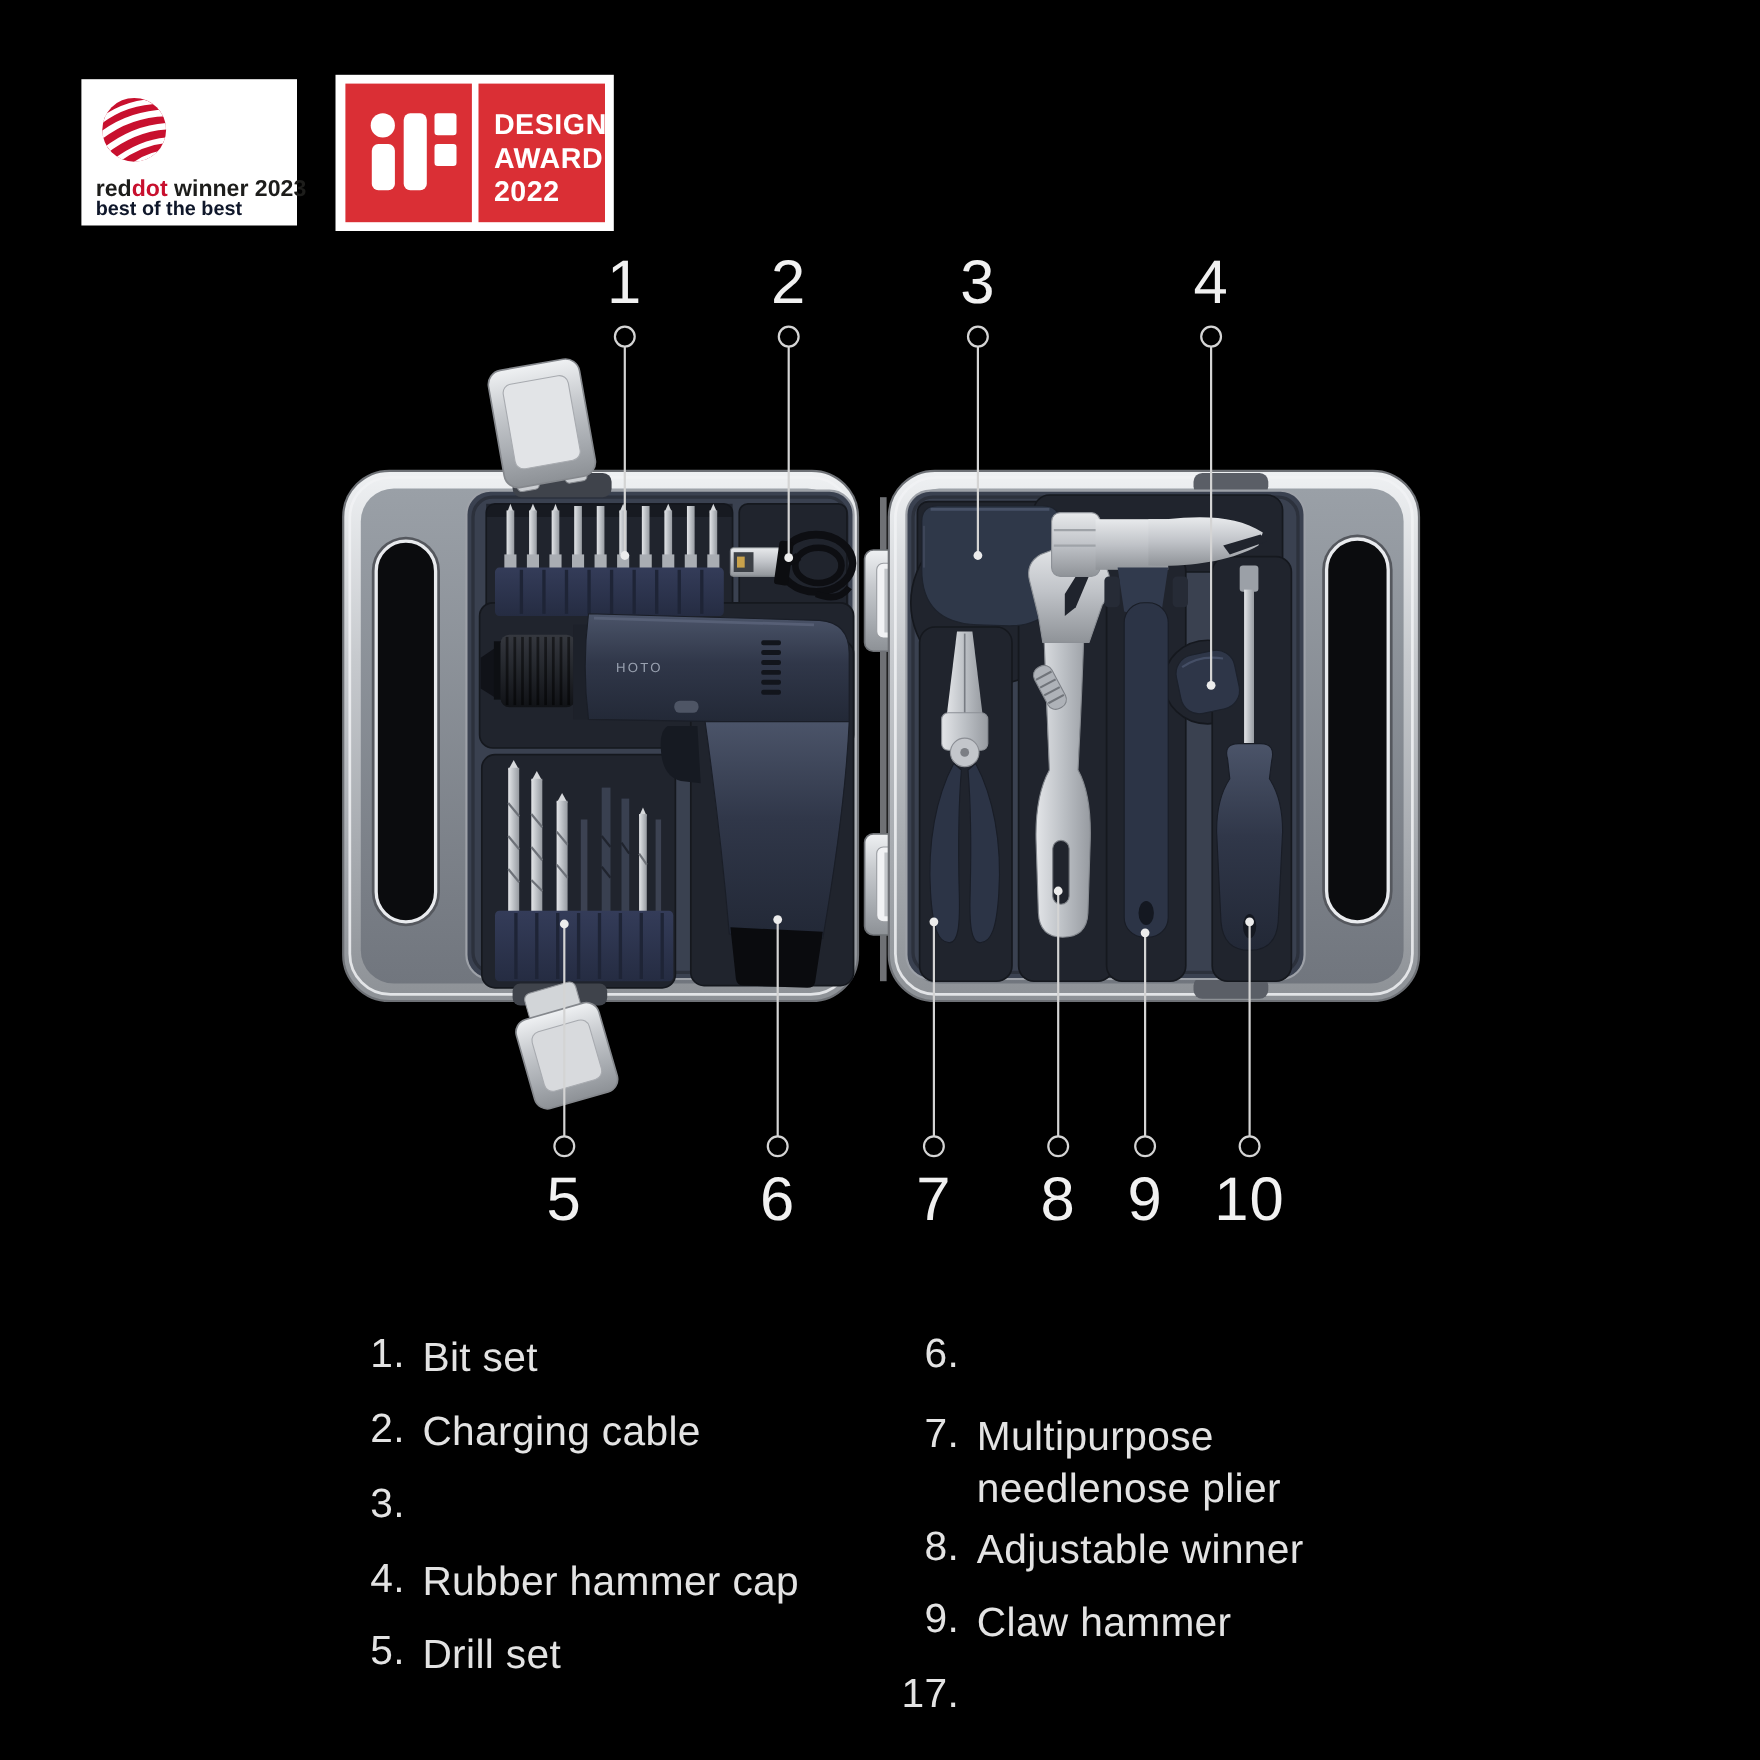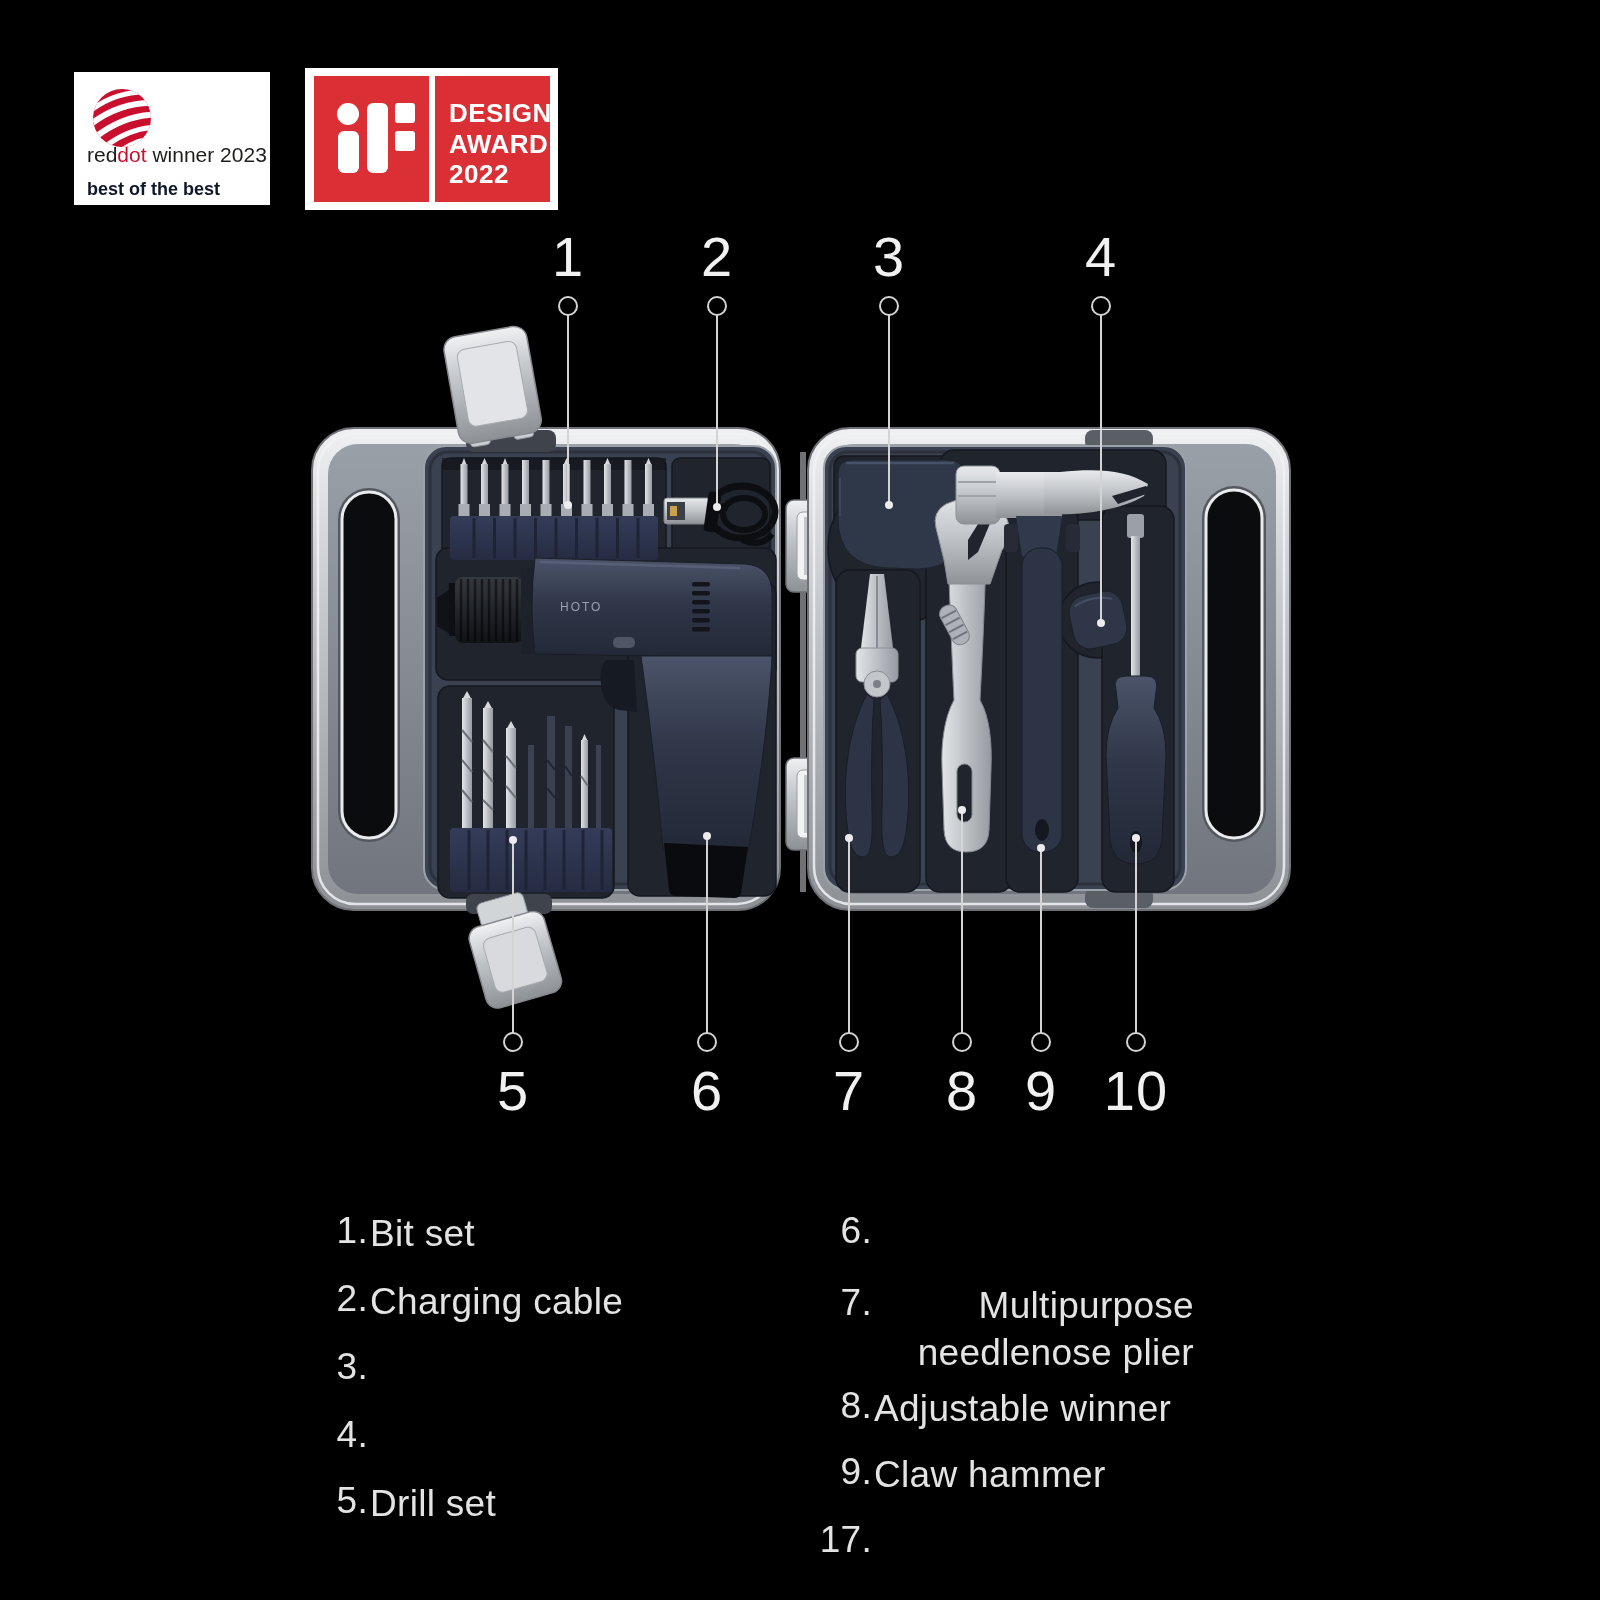--- a/index.html
+++ b/index.html
@@ -1,38 +1,38 @@
 <!DOCTYPE html>
 <html><head>
 <meta charset="utf-8">
 <style>
   html,body{margin:0;padding:0;background:#000;}
   .canvas{position:relative;width:1600px;height:1600px;background:#000;overflow:hidden;
           font-family:"Liberation Sans",sans-serif;}
   
   .badge-reddot{position:absolute;left:74px;top:72px;width:196px;height:133px;background:#fff;}
-  .badge-reddot .rd-text{position:absolute;left:13px;top:72px;font-size:21px;font-weight:400;
+  .badge-reddot .rd-text{position:absolute;left:13px;top:89px;font-size:21px;font-weight:700;
         color:#1d1d1b;letter-spacing:0;line-height:1.0;white-space:nowrap;}
   .badge-reddot .rd-text .dot{color:#c8102e;}
   .badge-reddot .rd-sub{position:absolute;left:13px;top:107px;font-size:18px;font-weight:600;color:#0f172a;white-space:nowrap;}
   .badge-if{position:absolute;left:305px;top:68px;width:253px;height:142px;background:#fff;
         display:flex;gap:6px;padding:0;box-sizing:border-box;}
   .if-sq{position:absolute;top:8px;width:115px;height:126px;background:#da2f35;}
   .if-sq.left{left:9px;}
   .if-sq.right{left:130px;}
   .if-txt{position:absolute;left:14px;top:22px;color:#fff;font-weight:700;font-size:26px;line-height:1.18;letter-spacing:0.5px;}
   
   .callout{position:absolute;transform:translate(-50%,-50%);font-size:56px;font-weight:400;
         color:#f1f1f1;letter-spacing:1px;}
   
   .lrow{position:absolute;display:flex;color:#e3e3e3;font-size:37px;letter-spacing:0.3px;}
   .lnum{text-align:right;flex:0 0 auto;}
   .lrow.lc .lnum{width:106px;}
   .lrow.rc .lnum{width:166px;}
-  .llabel{margin-left:2px;line-height:1.28;text-align:right;}
+  .llabel{margin-left:16px;line-height:1.28;}
   .scene{position:absolute;left:0;top:0;}
 </style>
 </head>
 <body>
 
 <div class="canvas">
 
   <div class="badge-reddot">
     <svg width="80" height="80" style="position:absolute;left:8px;top:8px" viewBox="0 0 80 80">
       <defs>
@@ -473,20 +473,21 @@
     </div>
     <div class="lrow lc" style="left:262px;top:1278px">
       <span class="lnum">2.</span>
       <span class="llabel">Charging cable</span>
     </div>
     <div class="lrow lc" style="left:262px;top:1346px">
       <span class="lnum">3.</span>
     </div>
     <div class="lrow lc" style="left:262px;top:1414px">
       <span class="lnum">4.</span>
+      <span class="llabel">Rubber hammer cap</span>
     </div>
     <div class="lrow lc" style="left:262px;top:1480px">
       <span class="lnum">5.</span>
       <span class="llabel">Drill set</span>
     </div>
     <div class="lrow rc" style="left:706px;top:1210px">
       <span class="lnum">6.</span>
     </div>
     <div class="lrow rc" style="left:706px;top:1282px">
       <span class="lnum">7.</span>

